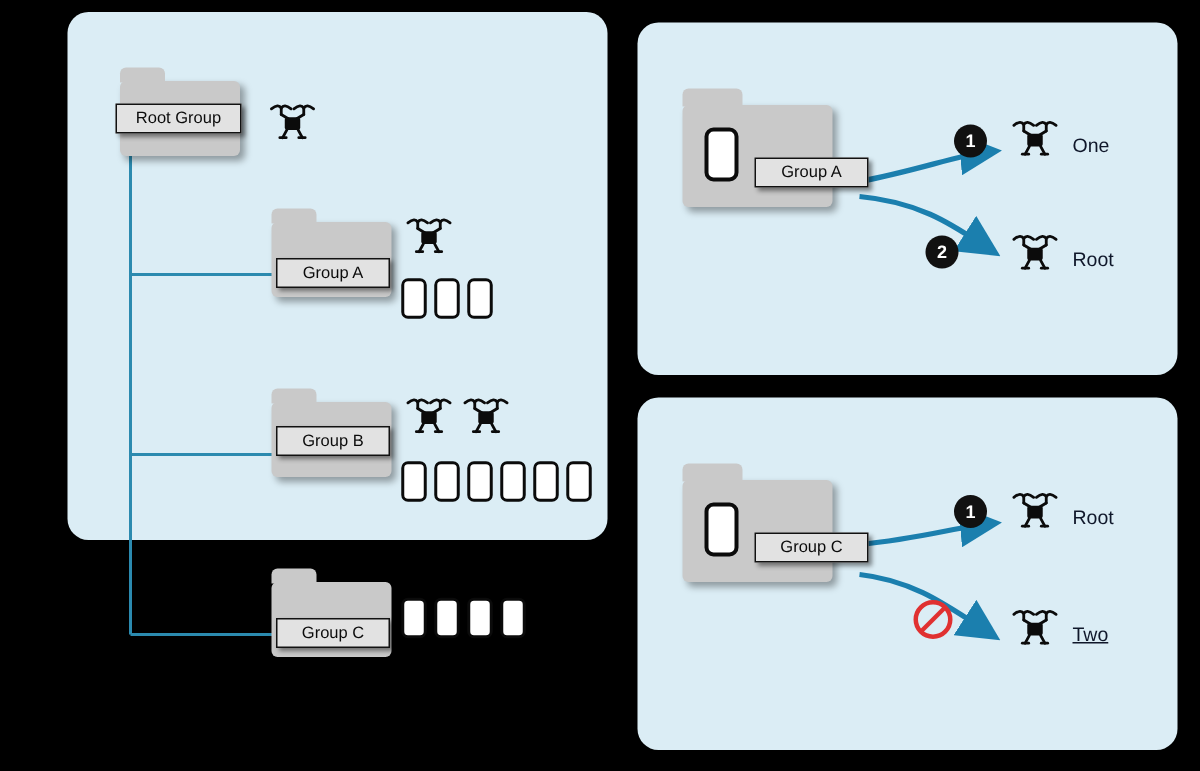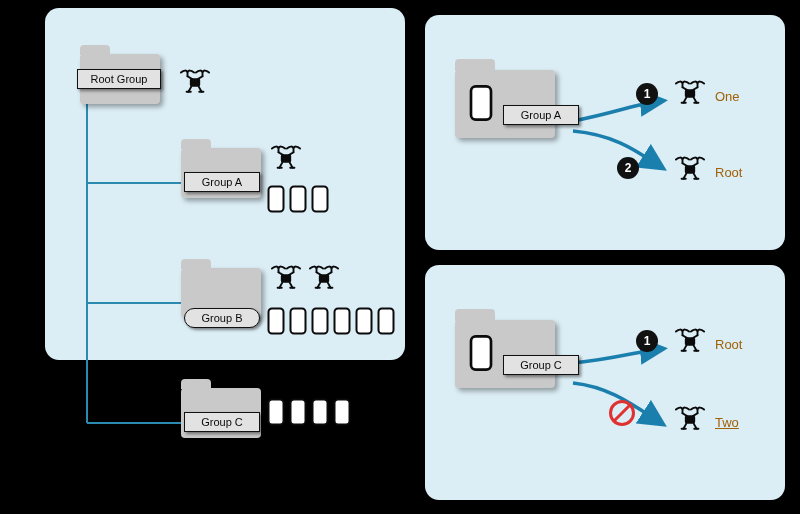--- a/index.html
+++ b/index.html
@@ -49,21 +49,21 @@
   .folder-phone .ic-phone svg{width:24px;height:40px;}
 
   
   .badge{
     position:absolute;width:22px;height:22px;border-radius:50%;
     background:#111111;color:#ffffff;font-size:12px;font-weight:bold;
     display:flex;align-items:center;justify-content:center;
   }
 
   .flow-label{
-    position:absolute;font-size:13px;color:#a16207;white-space:nowrap;
+    position:absolute;font-size:13px;color:#0f172a;white-space:nowrap;
   }
   .drone-slot{position:absolute;line-height:0;}
 </style>
 </head>
 <body>
 
 <section class="panel panel-left">
   <svg class="overlay" width="360" height="484" viewBox="0 0 360 484">
     <path d="M42 96 V415 M42 175 H139 M42 295 H139 M42 415 H139" fill="none" stroke="#2b8aaf" stroke-width="2"></path>
   </svg>
@@ -113,21 +113,21 @@
         </svg></span>
       <span class="ic ic-phone"><svg viewBox="0 0 18 28">
           <rect x="1.5" y="1.5" width="15" height="25" rx="3.5" fill="#ffffff" stroke="#0b0b0b" stroke-width="2"></rect>
         </svg></span>
       <span class="ic ic-phone"><svg viewBox="0 0 18 28">
           <rect x="1.5" y="1.5" width="15" height="25" rx="3.5" fill="#ffffff" stroke="#0b0b0b" stroke-width="2"></rect>
         </svg></span>
     </div>
 
   <div class="folder small" style="left:136px;top:260px;"></div>
-  <div class="glabel" style="left:139px;top:300px;width:74px;border-radius:10px;">Group B</div>
+  <div class="glabel" style="left:139px;top:276px;width:74px;">Group B</div>
   <div class="icon-row" style="left:224px;top:254px;">
       <span class="ic ic-drone"><svg viewBox="0 0 36 32">
           <g fill="none" stroke="#0b0b0b" stroke-width="2" stroke-linecap="round">
             <path d="M3 7 Q8 3 10 6.5 Q12 3 17 7"></path>
             <path d="M19 7 Q24 3 26 6.5 Q28 3 33 7"></path>
             <line x1="10" y1="6.5" x2="10" y2="11"></line>
             <line x1="26" y1="6.5" x2="26" y2="11"></line>
             <path d="M10 11 L15 14"></path>
             <path d="M26 11 L21 14"></path>
             <path d="M14 22 L11 27.5"></path>

